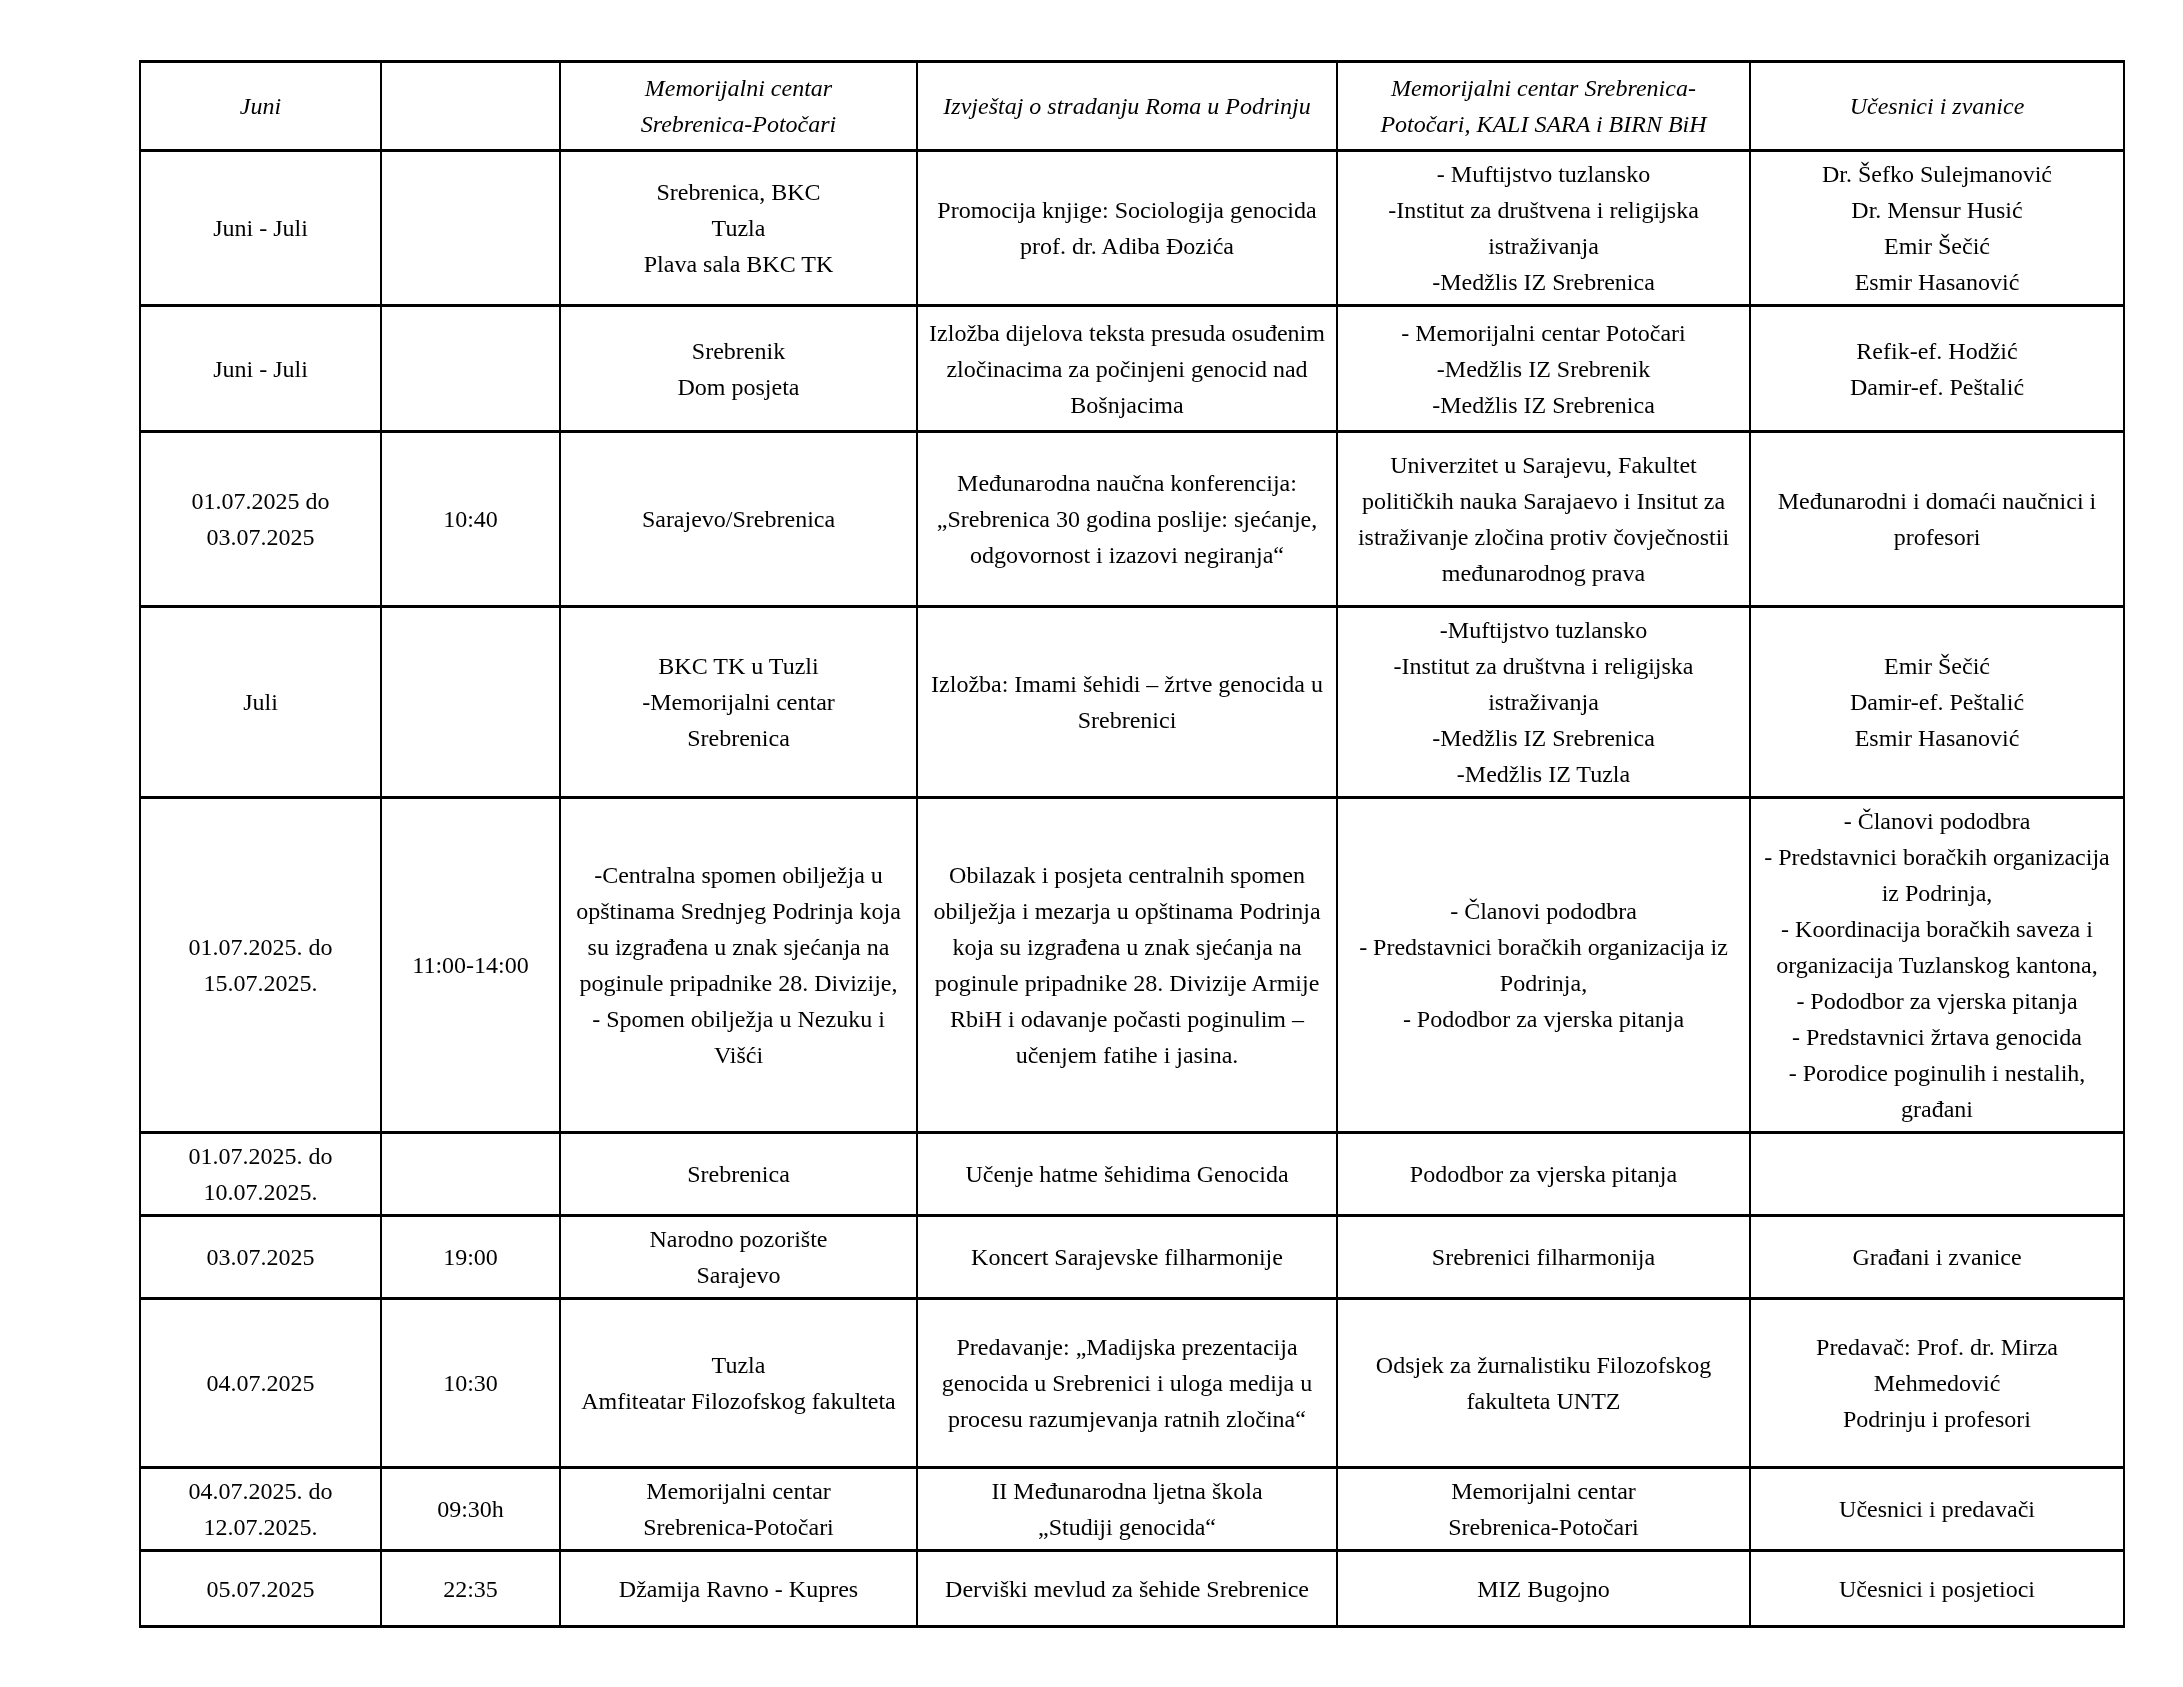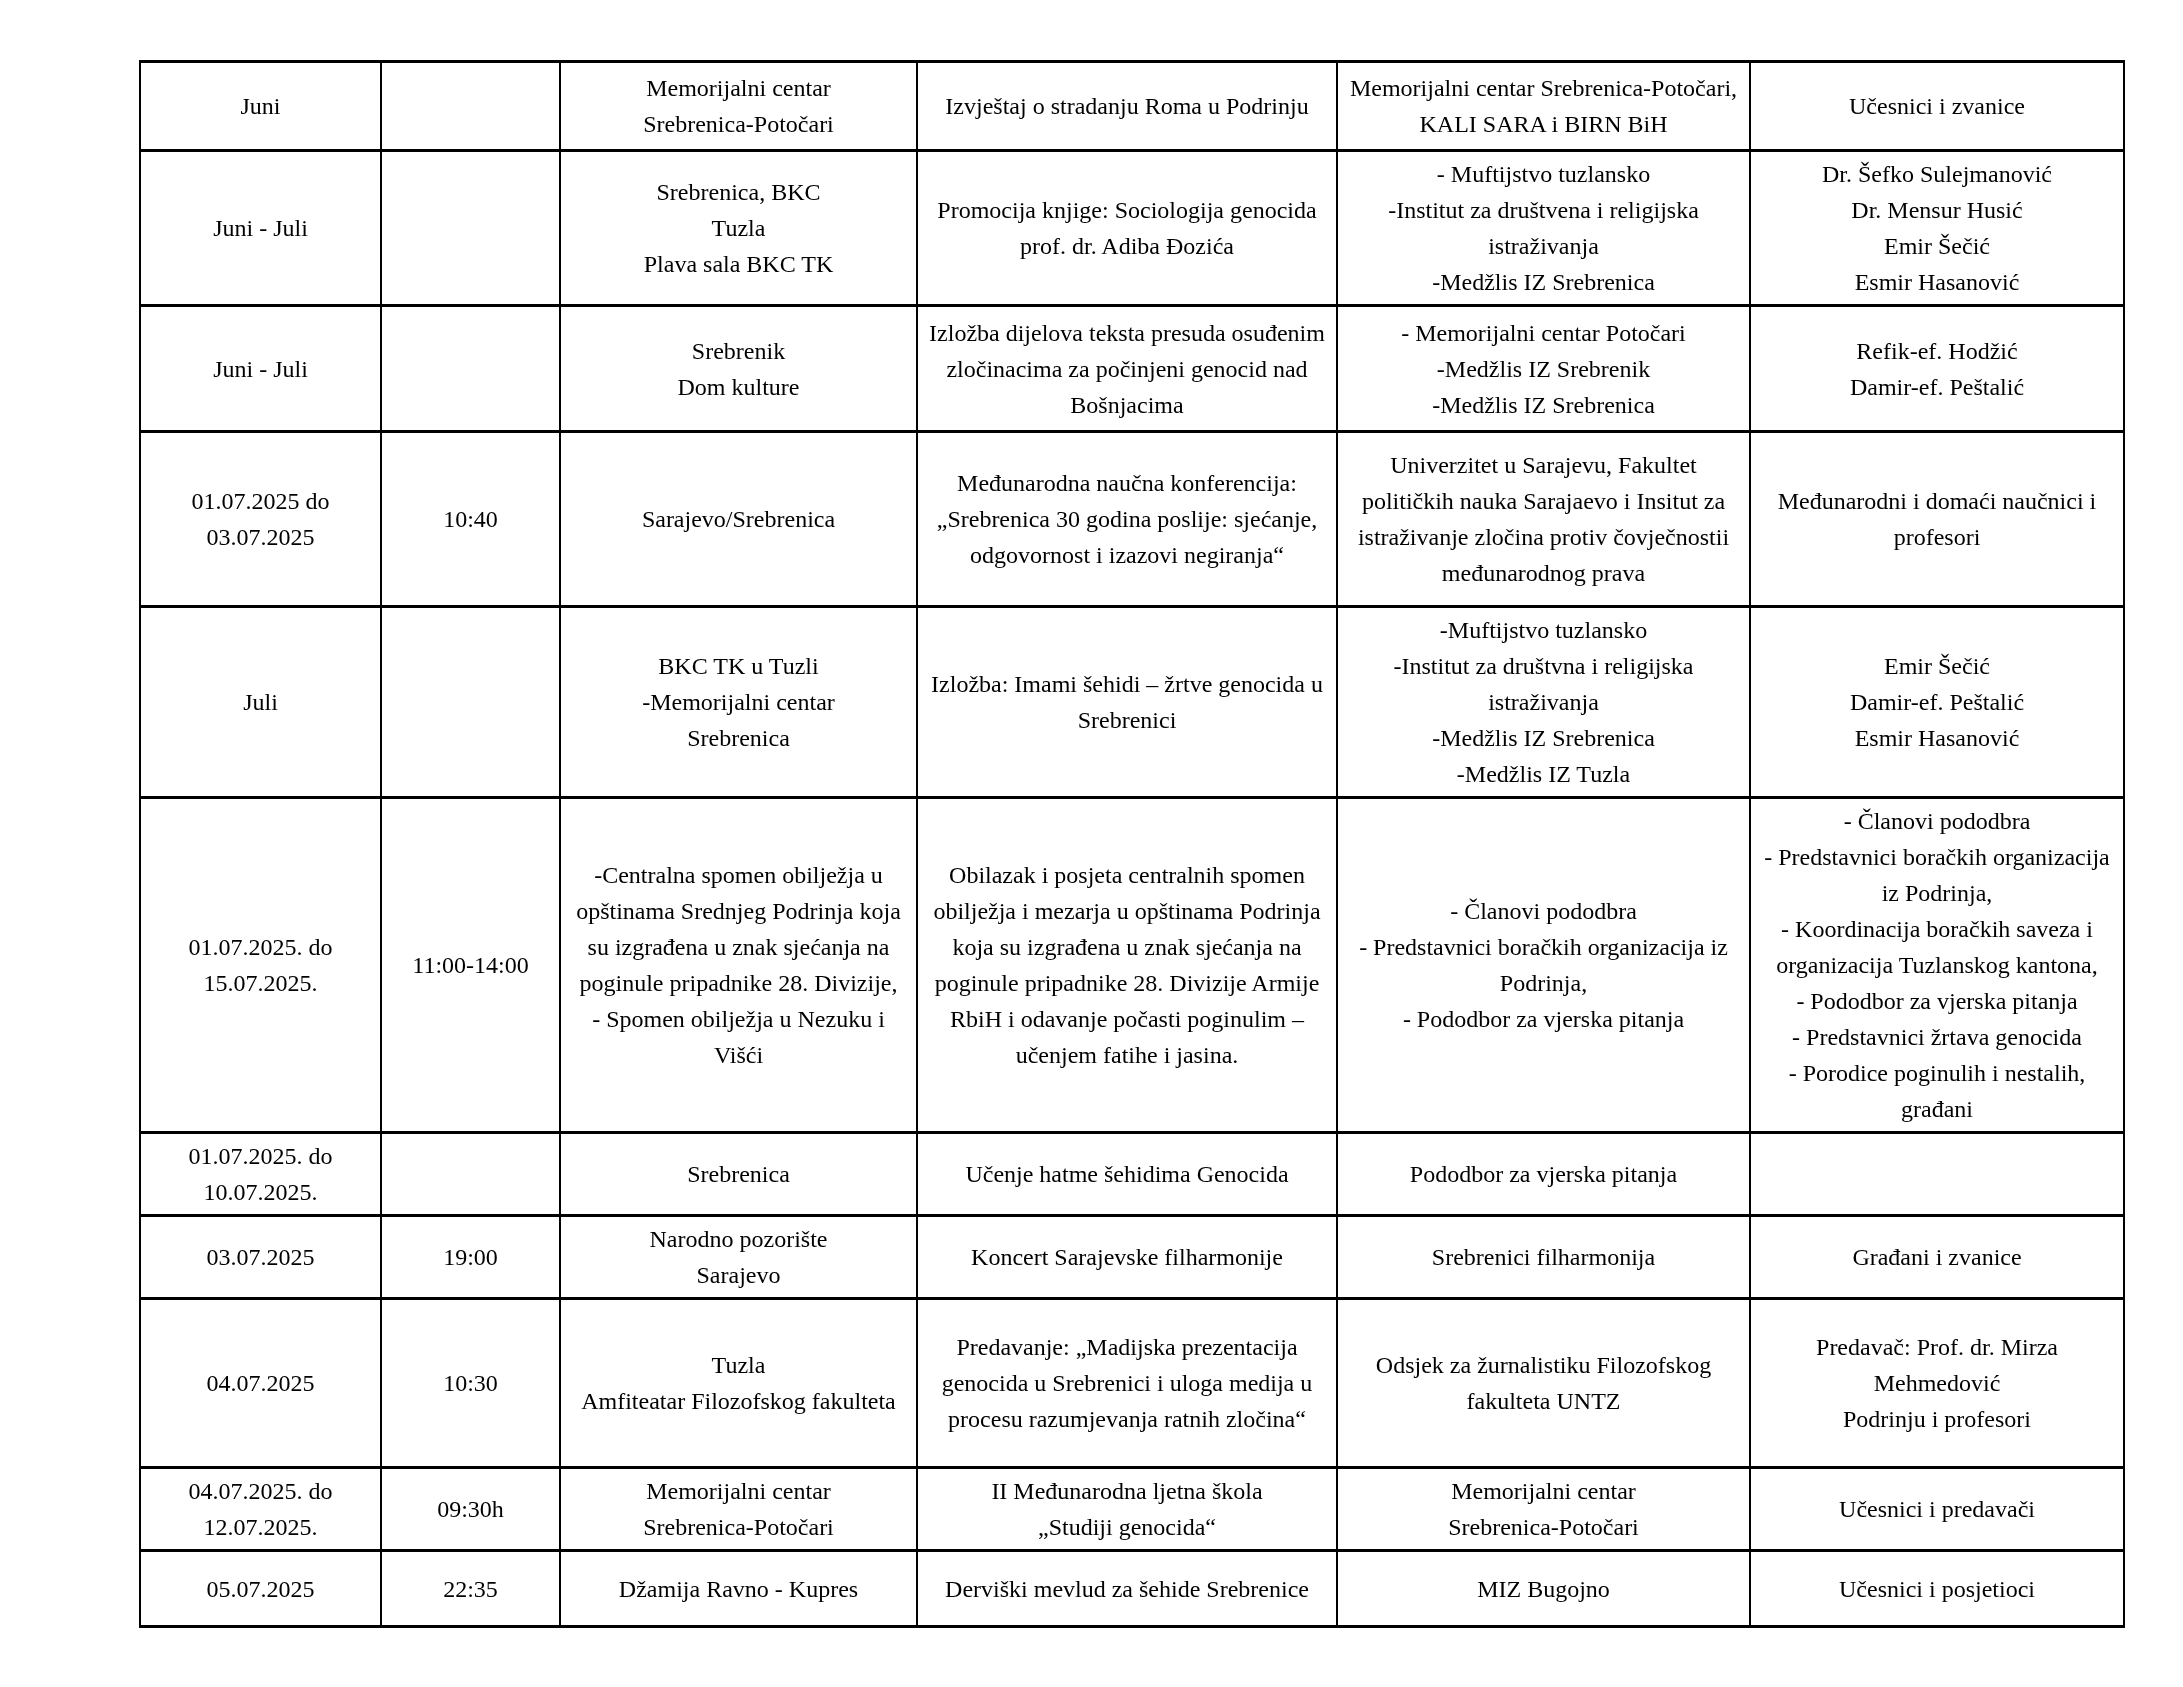--- a/index.html
+++ b/index.html
@@ -30,21 +30,21 @@
     text-align: center;
     vertical-align: middle;
     font-size: 24px;
     line-height: 1.5;
     padding: 4px 9.3px;
     white-space: pre-line;
     overflow: hidden;
     box-sizing: border-box;
   }
   
-  tr.r0  { height: 89px; }
+  tr.r0  { height: 89px; font-style: italic; }
   tr.r1  { height: 122px; }
   tr.r2  { height: 126px; }
   tr.r3  { height: 89px; }
   tr.r4  { height: 175px; }
   tr.r5  { height: 162px; }
   tr.r6  { height: 208px; }
   tr.r7  { height: 56px;  }
   tr.r8  { height: 66px; }
   tr.r9  { height: 169px; }
   tr.r10 { height: 73px; }
@@ -87,21 +87,21 @@
 -Medžlis IZ Srebrenica</td>
       <td>Dr. Šefko Sulejmanović
 Dr. Mensur Husić
 Emir Šečić
 Esmir Hasanović</td>
     </tr>
     <tr class="r2">
       <td>Juni - Juli</td>
       <td></td>
       <td>Srebrenik
-Dom kulture</td>
+Dom posjeta</td>
       <td>Izložba dijelova teksta  presuda osuđenim zločinacima za počinjeni genocid nad Bošnjacima</td>
       <td class="md">- Memorijalni centar Potočari
 -Medžlis IZ Srebrenik
 -Medžlis IZ Srebrenica</td>
       <td>Refik-ef. Hodžić
 Damir-ef. Peštalić</td>
     </tr>
     <tr class="r4">
       <td>01.07.2025 do
 03.07.2025</td>

